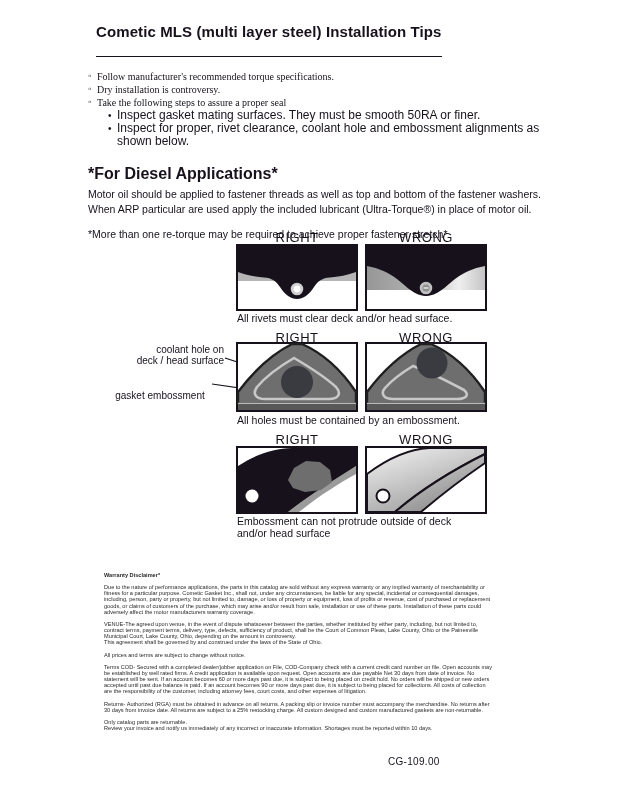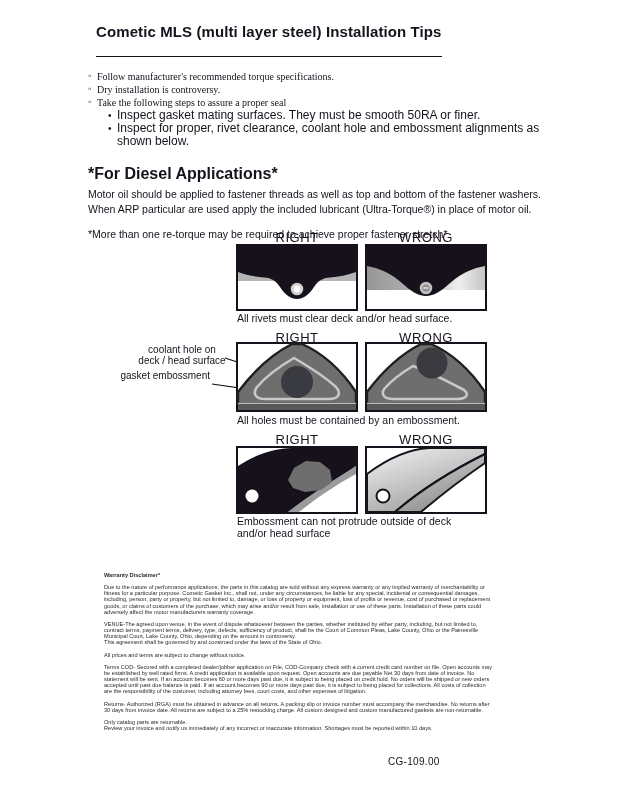--- a/index.html
+++ b/index.html
@@ -94,23 +94,23 @@
     <circle cx="61" cy="44" r="3.6" fill="#8f8f8f"></circle>
     <rect x="58.6" y="43.3" width="4.8" height="1.4" fill="#e8e8e8"></rect>
   </svg>
 </div>
 
 <div class="dg-caption" style="left:237px; top:313px;">All rivets must clear deck and/or head surface.</div>
 
 <div class="dg-label" style="left:236px; top:330px;">RIGHT</div>
 <div class="dg-label" style="left:365px; top:330px;">WRONG</div>
 
-<div class="annot" style="left:132px; top:344px; width:100px; text-align:center;">coolant hole on
+<div class="annot" style="left:124px; top:344px; width:100px; text-align:right;">coolant hole on
 deck / head surface</div>
-<div class="annot" style="left:110px; top:370px; width:100px; text-align:right;">gasket embossment</div>
+<div class="annot" style="left:110px; top:390px; width:100px; text-align:center;">gasket embossment</div>
 
 <svg class="abs" style="left:0; top:330px; pointer-events:none;" width="618" height="100">
   <line x1="225" y1="28" x2="292" y2="50" stroke="#17111c" stroke-width="1.2"></line>
   <line x1="212" y1="54" x2="260" y2="61" stroke="#17111c" stroke-width="1.2"></line>
 </svg>
 
 <div class="dg-box" style="left:236px; top:342px;">
   <svg width="122" height="70" viewBox="0 0 122 70">
     <rect x="1" y="1" width="120" height="68" fill="#ffffff" stroke="#17111c" stroke-width="2"></rect>
     <path d="M2,50 C20,26 40,10 56,2 L66,2 C84,10 104,26 120,50 L120,62 L2,62 Z" fill="#6e6e6e" stroke="#1f1f1f" stroke-width="2.4"></path>

